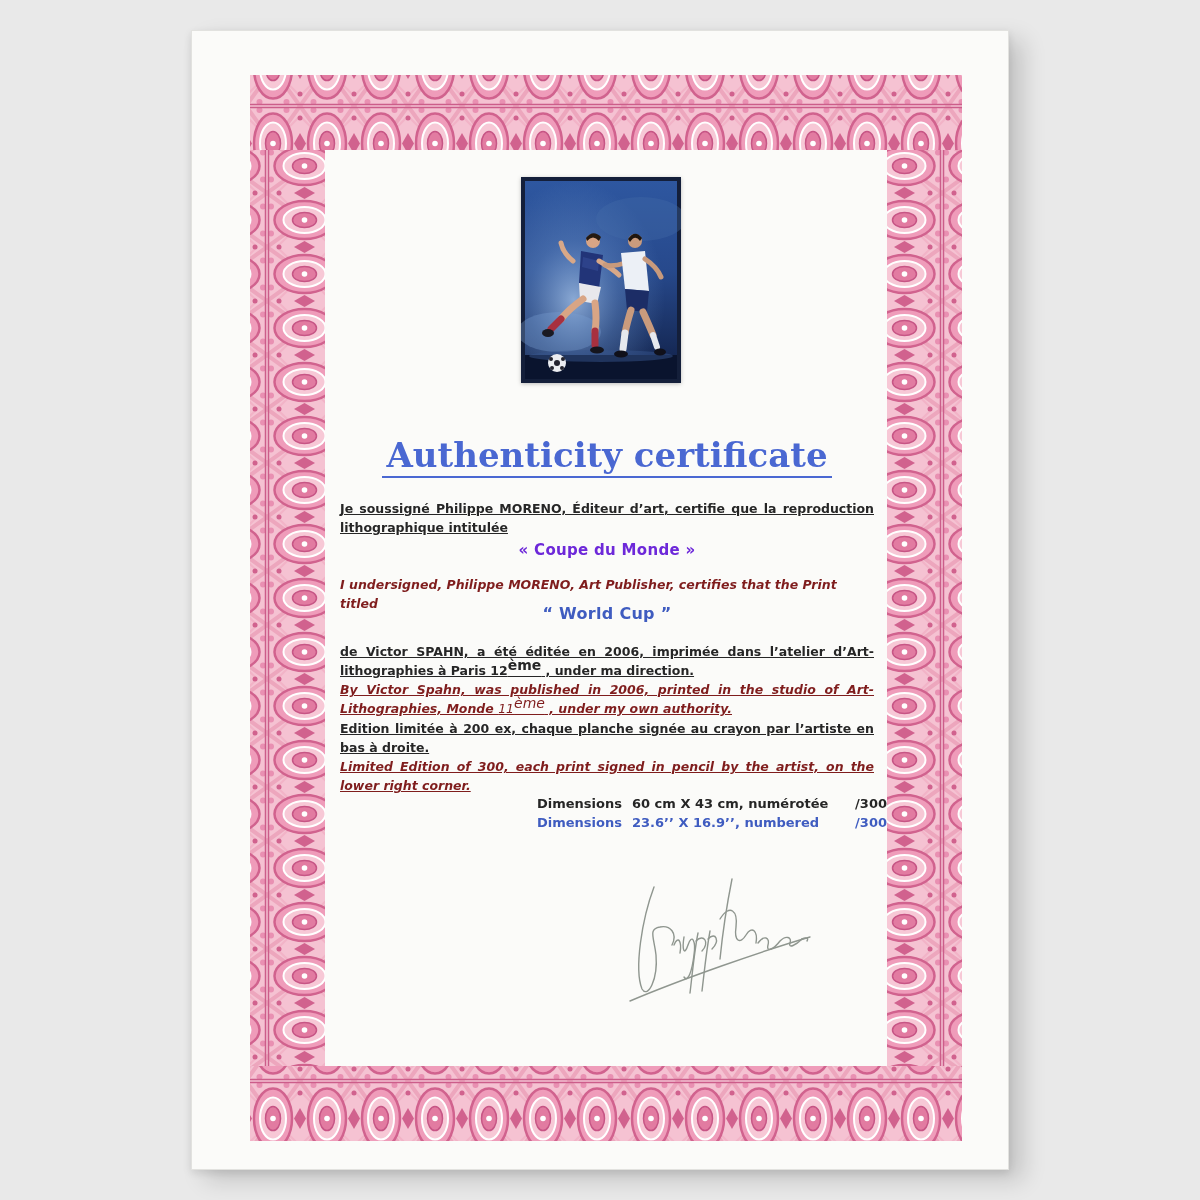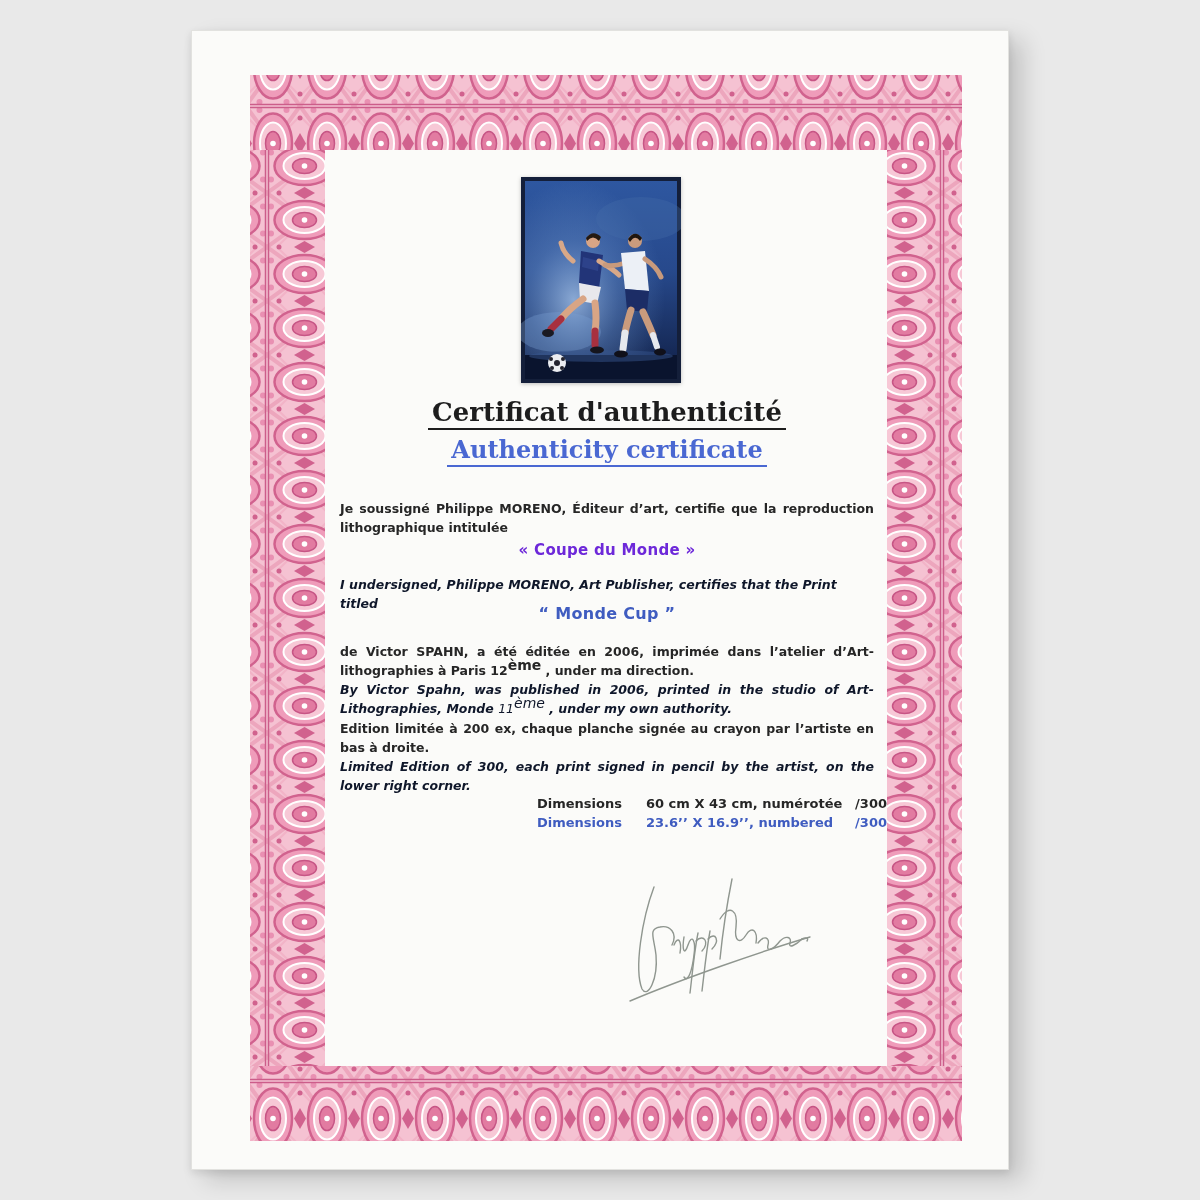--- a/index.html
+++ b/index.html
@@ -27,53 +27,53 @@
     box-shadow: 0 1px 4px rgba(0,0,0,0.25);
   }
 
   .title-fr, .title-en {
     position: absolute; left: 148px; width: 534px;
     text-align: center;
     font-family: "DejaVu Serif", "Liberation Serif", serif;
     font-weight: bold;
   }
   .title-fr { top: 366px; font-size: 26px; color: #1d1d1d; }
-  .title-en { top: 404px; font-size: 24px; color: #4a68d2; }
+  .title-en { top: 404px; font-size: 34px; color: #4a68d2; }
   .title-fr span, .title-en span {
     display: inline-block;
     border-bottom: 2px solid currentColor;
     padding: 0 4px 1px 4px;
   }
 
   .para {
     position: absolute; left: 148px; width: 534px;
     font-size: 12.5px; line-height: 19px;
     color: #262626; font-weight: bold;
   }
-  .justify { text-align: justify; text-align-last: left; }
-  .blue  { color: #0f172a; }
+  .justify { text-align: justify; text-align-last: left; text-decoration: underline; }
+  .blue  { color: #7f1d1d; }
   .italic { font-style: italic; }
   .center { text-align: center; }
 
   .intro-fr      { top: 468px; }
   .work-title-fr { top: 510px; font-size: 15px; color: #6d28d9; letter-spacing: 0.3px; }
   .intro-en      { top: 544px; }
   .work-title-en { top: 573px; font-size: 16px; color: #3f5cc0; letter-spacing: 0.3px; }
   .edition-block { top: 611px; }
   .limited-block { top: 688px; }
 
   .sup { vertical-align: super; font-size: 14px; line-height: 0; }
   .light { font-weight: normal; }
 
   .dims {
     position: absolute; left: 345px; top: 763px; width: 350px;
     font-size: 13px; line-height: 19px; font-weight: bold;
   }
   .dims-row { display: flex; align-items: baseline; }
-  .dims-row .lbl { margin-right: 24px; }
+  .dims-row .lbl { margin-right: 10px; }
   .dims-row .num { margin-left: auto; }
   .dims-fr { color: #262626; }
   .dims-en { color: #3f5cc0; }
 
   .signature { position: absolute; left: 420px; top: 818px; width: 215px; height: 175px; }
 </style>
 </head>
 <body>
 
 <div class="sheet">
@@ -180,34 +180,31 @@
 
         <circle cx="36" cy="186" r="9" fill="#eceef2"></circle>
         <circle cx="36" cy="186" r="3" fill="#23232e"></circle>
         <circle cx="30" cy="182" r="2" fill="#23232e"></circle>
         <circle cx="42" cy="182" r="2" fill="#23232e"></circle>
         <circle cx="31" cy="191" r="2" fill="#23232e"></circle>
         <circle cx="41" cy="191" r="2" fill="#23232e"></circle>
       </svg>
     </div>
 
-    <div class="title-fr">
-      <span>Certificat d'authenticité</span>
-    </div>
     <div class="title-en">
       <span>Authenticity certificate</span>
     </div>
 
     <p class="para justify intro-fr">Je soussigné Philippe MORENO, Éditeur d’art, certifie que la reproduction lithographique intitulée</p>
 
     <div class="para center work-title-fr">« Coupe du Monde »</div>
 
     <p class="para blue italic intro-en">I undersigned, Philippe MORENO, Art Publisher, certifies that the Print titled</p>
 
-    <div class="para center work-title-en">“ Monde Cup ”</div>
+    <div class="para center work-title-en">“ World Cup ”</div>
 
     <div class="para edition-block">
       <p class="justify"><span>de Victor SPAHN, a été éditée en 2006, imprimée dans l’atelier d’Art-lithographies à Paris 12</span><span class="sup">ème</span><span> , under ma direction.</span></p>
       <p class="justify blue italic"><span>By Victor Spahn, was published in 2006, printed in the studio of Art-Lithographies, Monde </span><span class="light">11</span><span class="sup light">ème</span><span> , under my own authority.</span></p>
     </div>
 
     <div class="para limited-block">
       <p class="justify">Edition limitée à 200 ex,  chaque planche signée au crayon par l’artiste en bas à droite.</p>
       <p class="justify blue italic">Limited Edition of 300, each print signed in pencil by the artist, on the lower right corner.</p>
     </div>

